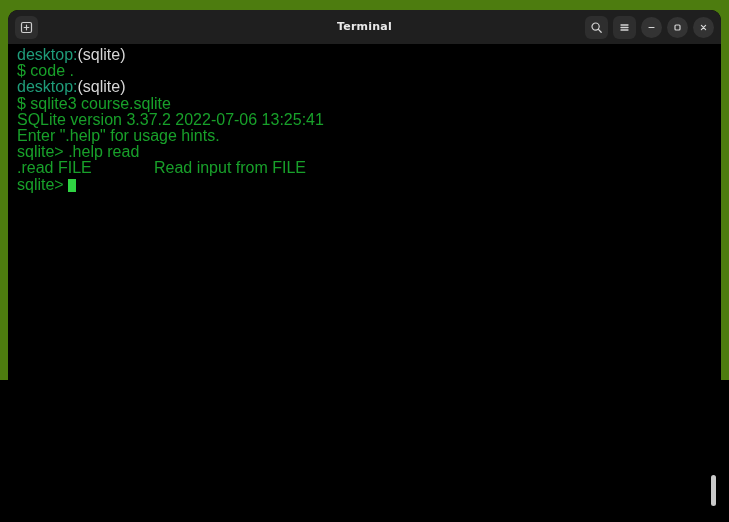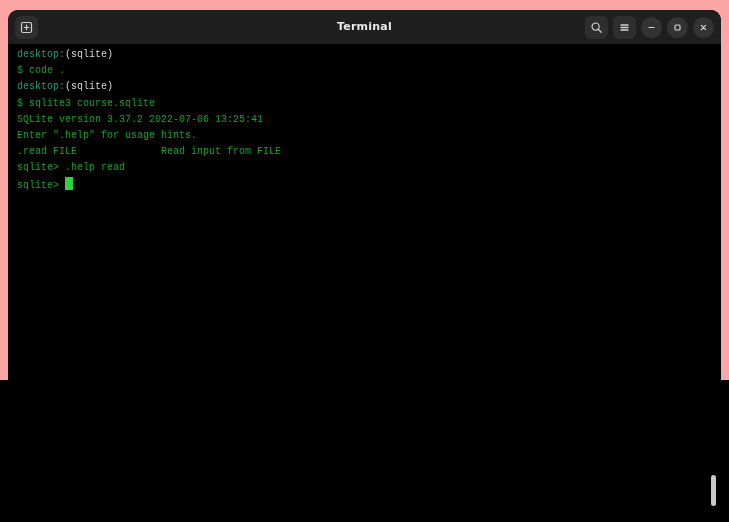--- a/index.html
+++ b/index.html
@@ -11,21 +11,21 @@
     overflow: hidden;
   }
   body {
     font-family: "DejaVu Sans Mono", monospace;
   }
 
   #app {
     position: relative;
     width: 729px;
     height: 380px;
-    background: #fca5a5;
+    background: #4d7c0f;
   }
 
   
   .window {
     position: absolute;
     left: 8px;
     top: 10px;
     width: 713px;
     height: 512px;
     background: #000000;
@@ -93,22 +93,22 @@
   .term {
     position: relative;
     height: 478px;
     background: #000000;
     padding: 3px 0 0 9px;
     box-sizing: border-box;
     overflow: hidden;
   }
 
   .line {
-    font-family: Liberation Mono, monospace;
-    font-size: 10px;
+    font-family: Liberation Sans, sans-serif;
+    font-size: 16px;
     line-height: 16.2px;
     white-space: pre;
     color: #1f8a28;
   }
 
   .c-green   { color: #18a02a; }
   .c-teal    { color: #1f9c7a; }
   .c-white   { color: #d6d6d6; }
 
   .cursor {
@@ -206,22 +206,22 @@
       </div>
     </div>
 
     <div class="term" id="terminal-output">
         <div class="line"><span class="c-teal">desktop:</span><span class="c-white">(sqlite)</span></div>
         <div class="line"><span class="c-green">$ code .</span></div>
         <div class="line"><span class="c-teal">desktop:</span><span class="c-white">(sqlite)</span></div>
         <div class="line"><span class="c-green">$ sqlite3 course.sqlite</span></div>
         <div class="line"><span class="c-green">SQLite version 3.37.2 2022-07-06 13:25:41</span></div>
         <div class="line"><span class="c-green">Enter ".help" for usage hints.</span></div>
+        <div class="line"><span class="c-green">sqlite&gt; .help read</span></div>
         <div class="line"><span class="c-green">.read FILE              Read input from FILE</span></div>
-        <div class="line"><span class="c-green">sqlite&gt; .help read</span></div>
         <div class="line"><span class="c-green">sqlite&gt; </span><span class="cursor"></span></div>
       </div>
 
     <div class="scrollbar-track">
       <div class="scrollbar-thumb"></div>
     </div>
 
   </div>
 </div>
 

